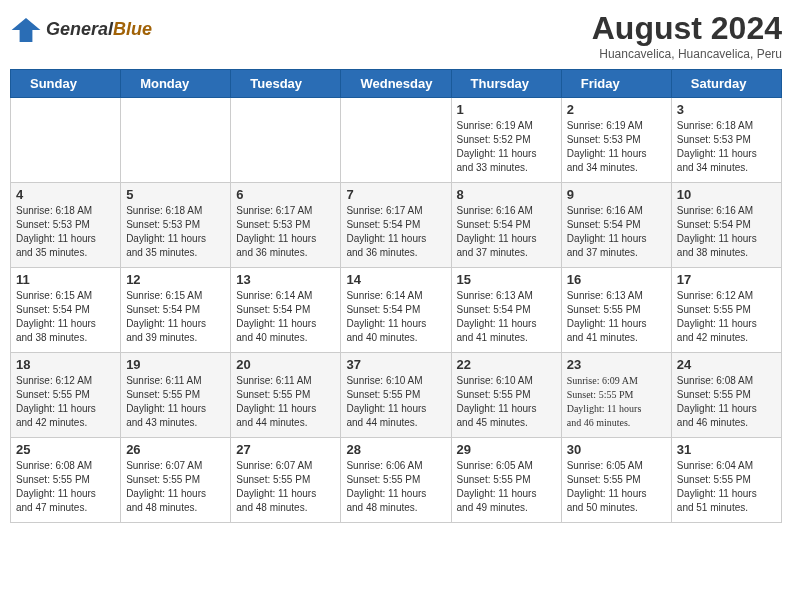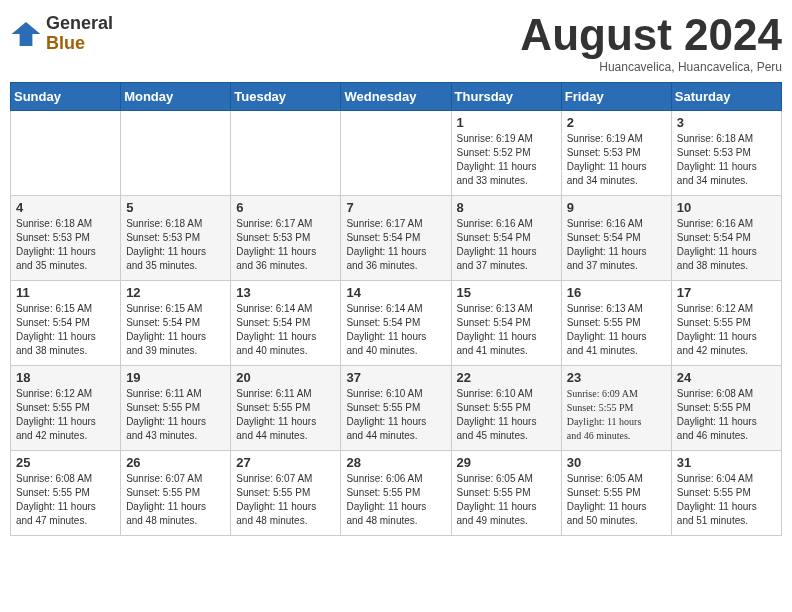--- a/index.html
+++ b/index.html
@@ -16,60 +16,60 @@
       align-items: flex-start;
       margin-bottom: 8px;
     }
     .logo {
       display: flex;
       align-items: center;
       margin-top: 4px;
     }
     .logo-text {
       display: flex;
-      flex-direction: column;
       line-height: 1.1;
+      font-style: italic;
     }
     .logo-general {
       font-size: 18px;
       font-weight: bold;
       color: #333;
     }
     .logo-blue {
       font-size: 18px;
       font-weight: bold;
       color: #a16207;
     }
     .logo-icon {
       width: 32px;
       height: 32px;
       margin-right: 4px;
     }
     .title-area {
       text-align: right;
     }
     .month-year {
-      font-size: 44px;
+      font-size: 32px;
       font-weight: bold;
       color: #333;
     }
     .location {
       font-size: 12px;
       color: #555;
     }
     table {
       width: 100%;
       border-collapse: collapse;
       table-layout: fixed;
     }
     thead th {
       background-color: #2a6db5;
       color: #fff;
       text-align: left;
-      padding: 6px 3px;
+      padding: 6px 19px;
       font-size: 13px;
       font-weight: bold;
       border: 1px solid #1a5a9a;
     }
     tbody td {
       border: 1px solid #ccc;
       vertical-align: top;
       padding: 4px 5px;
       font-size: 10.5px;
       color: #333;

